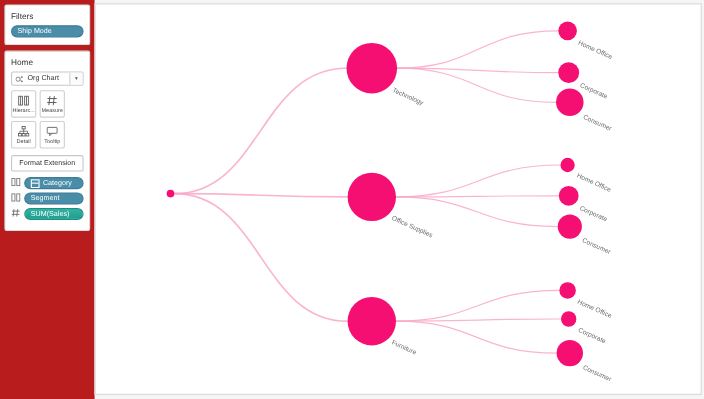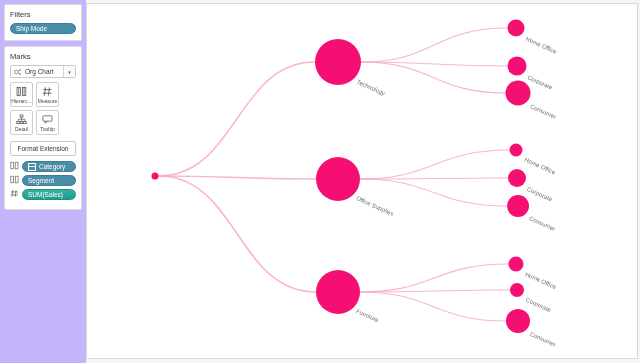--- a/index.html
+++ b/index.html
@@ -18,21 +18,21 @@
     width: 640px;
     height: 363px;
     display: flex;
     background: #f5f5f5;
   }
 
   
   #side-panel {
     width: 86px;
     height: 363px;
-    background: #c4b5fd;
+    background: #b91c1c;
     box-sizing: border-box;
     padding: 4px 4px 0 4px;
     flex: 0 0 86px;
     position: relative;
   }
   .card {
     background: #ffffff;
     border: 1px solid #dcdcdc;
     border-radius: 2px;
     box-sizing: border-box;
@@ -207,21 +207,21 @@
   <div id="side-panel">
 
     <div class="card">
       <div class="card-title">Filters</div>
       <div class="pill blue">
         <span class="pill-label">Ship Mode</span>
       </div>
     </div>
 
     <div class="card">
-      <div class="card-title">Marks</div>
+      <div class="card-title">Home</div>
 
       <div class="mark-select">
         <svg class="glyph-orgchart" viewBox="0 0 10 10">
           <circle cx="3" cy="5" r="2.4" fill="none" stroke="#6d6d6d" stroke-width="0.9"></circle>
           <circle cx="7.4" cy="2.6" r="1" fill="#6d6d6d"></circle>
           <circle cx="7.4" cy="7.4" r="1" fill="#6d6d6d"></circle>
           <path d="M5.3 4.3 L6.5 3 M5.3 5.7 L6.5 7" stroke="#6d6d6d" stroke-width="0.7" fill="none"></path>
         </svg>
         <span class="ms-label">Org Chart</span>
         <span class="ms-arrow">▾</span>

